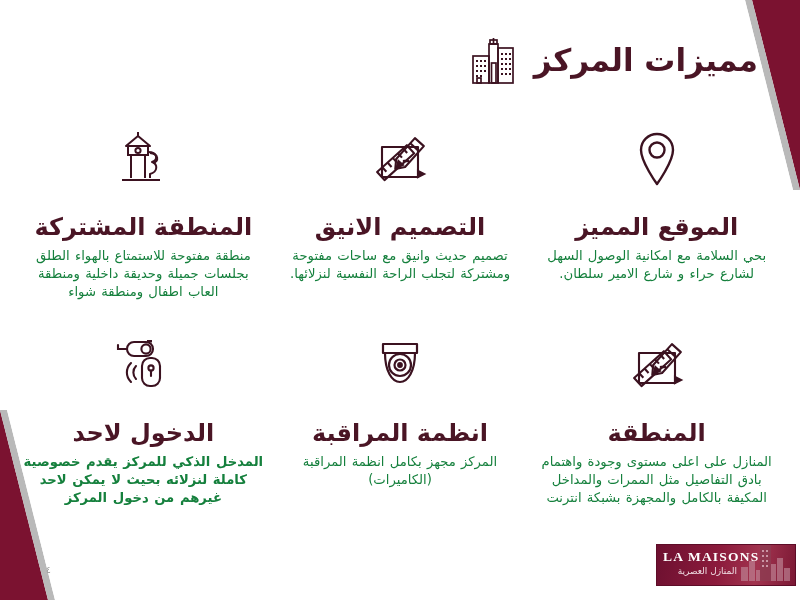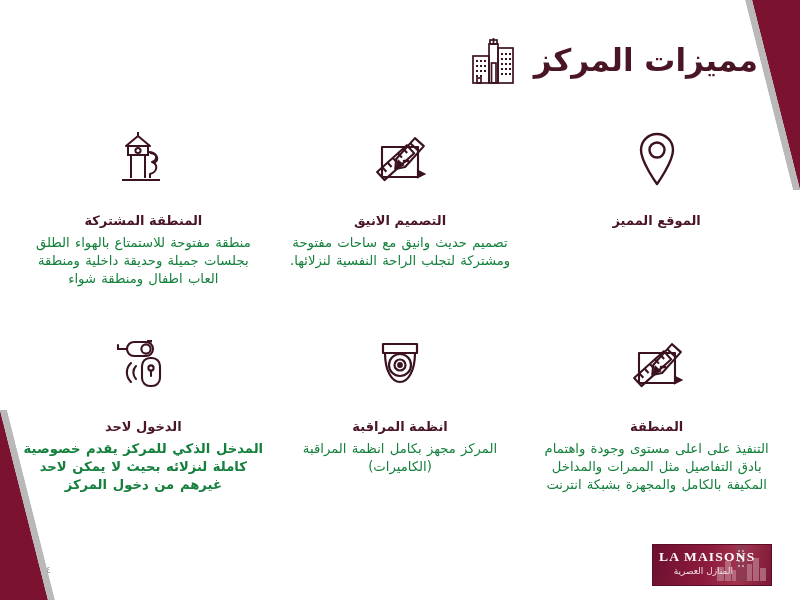--- a/index.html
+++ b/index.html
@@ -71,48 +71,49 @@
   }
   .feature-icon {
     height: 60px;
     display: flex;
     align-items: center;
     justify-content: center;
     margin-bottom: 26px;
   }
   .feature-icon svg { display: block; }
   .feature-title {
-    font-size: 13px;
+    font-size: 24px;
     font-weight: bold;
     color: #4a1525;
     margin-bottom: 5px;
     line-height: 1.15;
     white-space: nowrap;
   }
   .feature-body {
     font-size: 13.2px;
     color: #15803d;
     line-height: 1.38;
     max-width: 235px;
     word-spacing: 1px;
   }
 
   
   .feature.wide .feature-body { max-width: 252px; font-weight: bold; }
 
   
   .logo {
     position: absolute;
-    right: 28px;
+    right: 4px;
     bottom: 14px;
     width: 118px;
     height: 40px;
     background: linear-gradient(100deg, #6d1030 0%, #8c1b3c 45%, #a2344f 72%, #7b1834 100%);
     border: 1px solid #5e0d28;
     overflow: hidden;
+    padding-left: 20px;
   }
   .logo-skyline {
     position: absolute;
     right: 2px; bottom: 0;
     opacity: .85;
   }
   .logo-text {
     position: absolute;
     left: 6px;
     top: 5px;
@@ -213,20 +214,21 @@
   <div class="grid">
 
     <div class="feature">
       <div class="feature-icon">
         <svg width="42" height="56" viewBox="0 0 42 56" fill="none" stroke="#3b1220" stroke-width="2.4" xmlns="http://www.w3.org/2000/svg">
           <path d="M21 54 C21 54 37 32 37 20 A16 16 0 1 0 5 20 C5 32 21 54 21 54 Z" stroke-linejoin="round"></path>
           <circle cx="21" cy="20" r="7.5"></circle>
         </svg>
       </div>
       <div class="feature-title">الموقع المميز</div>
+      <div class="feature-body">بحي السلامة مع امكانية الوصول السهل لشارع حراء و شارع الامير سلطان.</div>
     </div>
 
     <div class="feature">
       <div class="feature-icon">
         <svg width="60" height="54" viewBox="0 0 60 54" fill="none" stroke="#3b1220" stroke-width="2.1" xmlns="http://www.w3.org/2000/svg">
           <path d="M12 46 L12 16 L48 16 L48 46 Z" stroke-linejoin="round"></path>
           <path d="M48 40 L54 43 L48 46 Z" fill="#3b1220"></path>
           <g transform="rotate(-42 26 32)">
             <rect x="6" y="26" width="40" height="11" stroke-linejoin="round"></rect>
             <line x1="13" y1="26" x2="13" y2="32"></line>
@@ -280,21 +282,21 @@
           </g>
           <g transform="rotate(42 36 26)">
             <path d="M30 6 L42 6 L42 34 L36 42 L30 34 Z" stroke-linejoin="round"></path>
             <line x1="30" y1="13" x2="42" y2="13"></line>
             <path d="M33 34 L39 34 L36 40 Z" fill="#3b1220"></path>
           </g>
           <line x1="34" y1="30" x2="38" y2="30" stroke-linecap="round" stroke-width="2.6"></line>
         </svg>
       </div>
       <div class="feature-title">المنطقة</div>
-      <div class="feature-body">التنفيذ على اعلى مستوى وجودة واهتمام بادق التفاصيل مثل الممرات والمداخل المكيفة بالكامل  والمجهزة بشبكة انترنت</div>
+      <div class="feature-body">المنازل على اعلى مستوى وجودة واهتمام بادق التفاصيل مثل الممرات والمداخل المكيفة بالكامل  والمجهزة بشبكة انترنت</div>
     </div>
 
     <div class="feature">
       <div class="feature-icon">
         <svg width="52" height="48" viewBox="0 0 52 48" fill="none" stroke="#3b1220" stroke-width="2.2" xmlns="http://www.w3.org/2000/svg">
           <rect x="9" y="4" width="34" height="9" stroke-linejoin="round"></rect>
           <path d="M11 13 C11 31 18 42 26 42 C34 42 41 31 41 13 Z" stroke-linejoin="round"></path>
           <circle cx="26" cy="25" r="11"></circle>
           <circle cx="26" cy="25" r="5.5"></circle>
           <circle cx="26" cy="25" r="1.8" fill="#3b1220"></circle>

